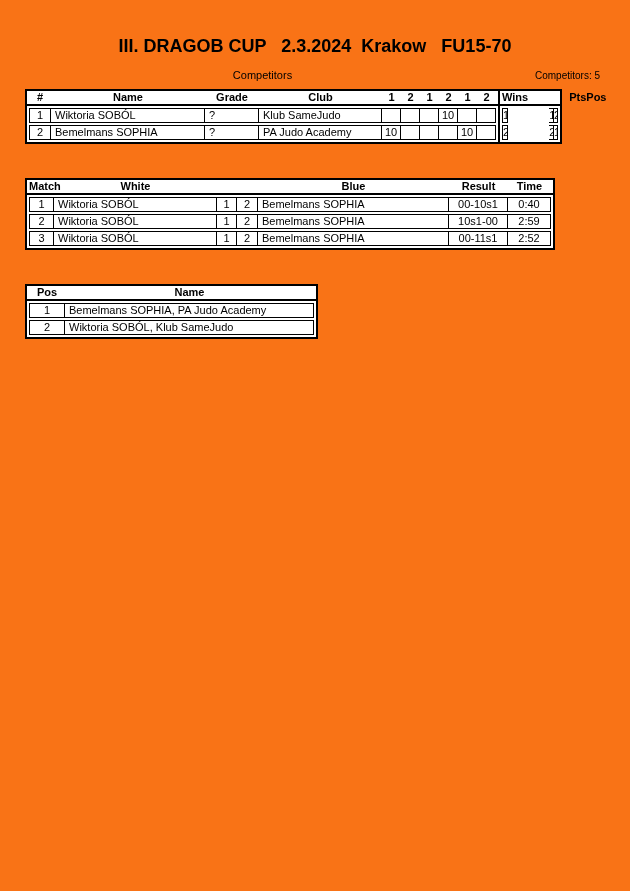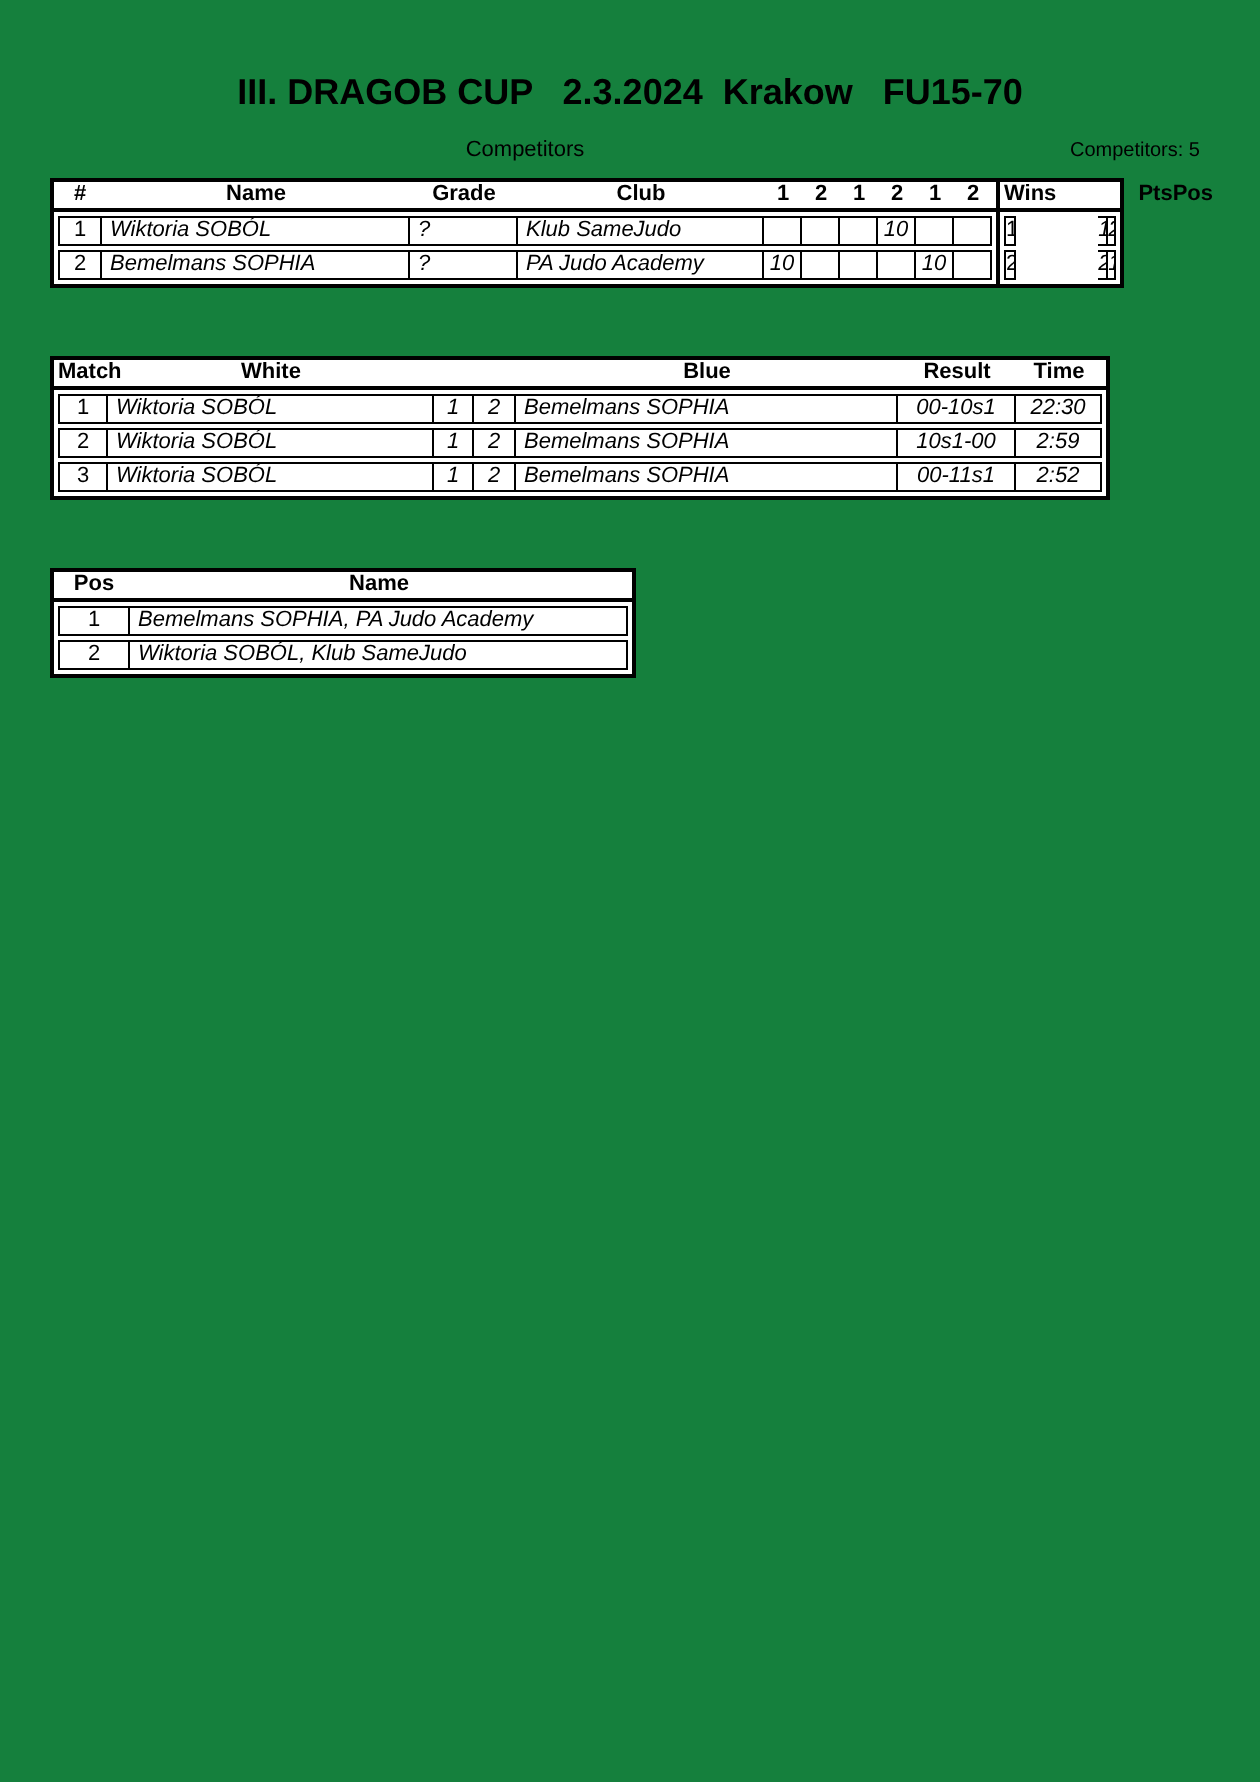--- a/index.html
+++ b/index.html
@@ -1,20 +1,20 @@
 <!DOCTYPE html>
 <html><head>
 <meta charset="utf-8">
 <style>
   html, body { margin: 0; padding: 0; background: #ffffff; }
   .page {
     position: relative;
     width: 630px;
     height: 891px;
-    background: #15803d;
+    background: #f97316;
     color: #000000;
     font-family: "Liberation Sans", sans-serif;
     overflow: hidden;
   }
   .title {
     position: absolute;
     top: 36px; left: 0; width: 630px;
     text-align: center;
     font-size: 18px;
     font-weight: bold;
@@ -71,21 +71,21 @@
   .tr { display: flex; }
   .td {
     box-sizing: border-box;
     height: 15px;
     line-height: 13px;
     border: 1px solid #000000;
     text-align: center;
     white-space: nowrap;
     overflow: hidden;
   }
-  .td + .td { border-left: 0; font-style: italic; }
+  .td + .td { border-left: 0; }
   .td.l { text-align: left; padding-left: 4px; }
   
   .cw-num   { width: 22px; }
   .cw-name  { width: 154px; }
   .cw-grade { width: 54px; }
   .cw-club  { width: 123px; }
   .cw-score { width: 19px; }
   
   .ww-wins { width: 29px; }
   .ww-pts  { width: 27px; margin-left: 41px; }
@@ -185,21 +185,21 @@
       <div class="th mw-time">Time</div>
     </div>
     <div class="tbody">
       <div class="tr">
         <div class="td mw-match">1</div>
         <div class="td mw-white l">Wiktoria SOBÓL</div>
         <div class="td mw-n1">1</div>
         <div class="td mw-n2">2</div>
         <div class="td mw-blue l">Bemelmans SOPHIA</div>
         <div class="td mw-result">00-10s1</div>
-        <div class="td mw-time">22:30</div>
+        <div class="td mw-time">0:40</div>
       </div>
       <div class="tr">
         <div class="td mw-match">2</div>
         <div class="td mw-white l">Wiktoria SOBÓL</div>
         <div class="td mw-n1">1</div>
         <div class="td mw-n2">2</div>
         <div class="td mw-blue l">Bemelmans SOPHIA</div>
         <div class="td mw-result">10s1-00</div>
         <div class="td mw-time">2:59</div>
       </div>

